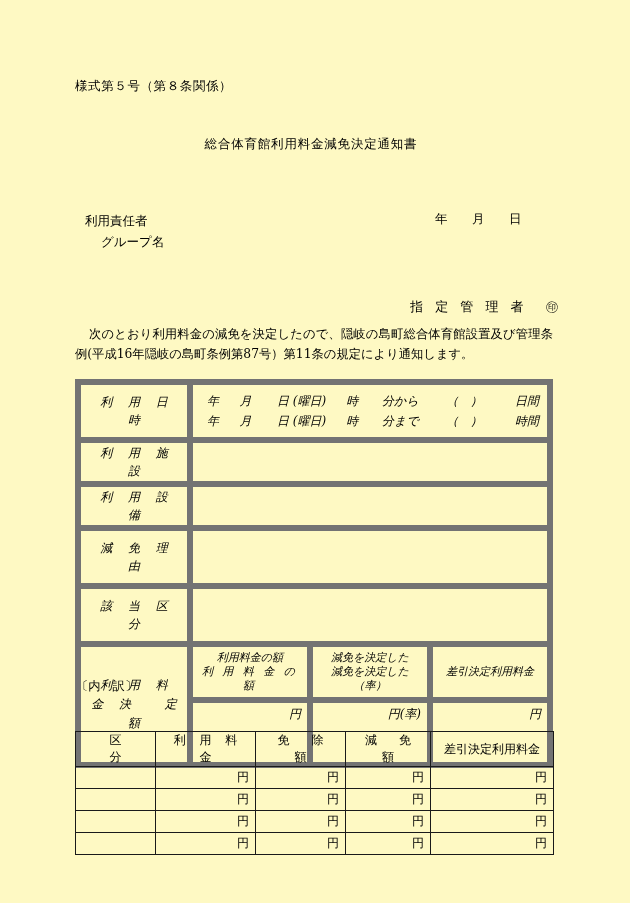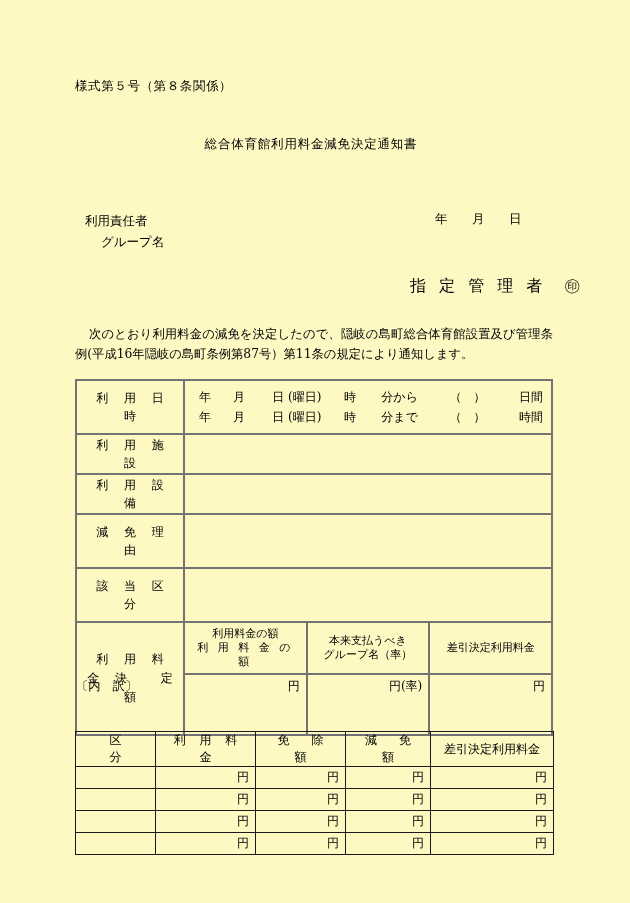--- a/index.html
+++ b/index.html
@@ -61,22 +61,22 @@
   .recipient .lv1 { padding-left: 0; }
   .recipient .lv2 { padding-left: 16px; }
   .recipient .lv3 { padding-left: 16px; }
   .recipient .name-label { display: inline-block; letter-spacing: 9px; }
   .recipient .sama { display: inline-block; margin-left: 82px; }
 
   
   .issuer {
     position: absolute;
     left: 410px;
-    top: 276px;
-    font-size: 16px;
+    top: 298px;
+    font-size: 13px;
     white-space: nowrap;
   }
   .issuer .spaced { letter-spacing: 4px; }
   .issuer .seal { margin-left: 18px; letter-spacing: 0; }
 
   
   .body-text {
     position: absolute;
     left: 75px;
     top: 324px;
@@ -92,23 +92,24 @@
   .main-table {
     position: absolute;
     left: 75px;
     top: 379px;
     width: 478px;
     border-collapse: collapse;
     table-layout: fixed;
     font-size: 12px;
   }
   .main-table td {
-    border: 2px solid #737373;
+    border: 6px solid #737373;
     padding: 0;
     vertical-align: middle;
+    font-style: italic;
   }
   .main-table .lbl {
     width: 100px;
     text-align: center;
     letter-spacing: 6px;
     padding-left: 6px;
     line-height: 18px;
   }
   .datetime-cell {
     padding: 6px 8px 6px 14px !important;
@@ -272,22 +273,22 @@
       <tr>
         <td class="fee-label" rowspan="2">
           <span>利 用 料 金</span>
           <span class="l2">決　 定　 額</span>
         </td>
         <td class="fee-head">
           <div>利用料金の額</div>
           <div class="sp2">利 用 料 金 の 額</div>
         </td>
         <td class="fee-head">
-          <div>本来支払うべき</div>
-          <div>グループ名（率）</div>
+          <div>減免を決定した</div>
+          <div>減免を決定した（率）</div>
         </td>
         <td class="fee-head">
           <div>差引決定利用料金</div>
         </td>
       </tr>
 
       <tr>
         <td class="fee-amount">円</td>
         <td class="fee-amount">円(率)</td>
         <td class="fee-amount">円</td>

